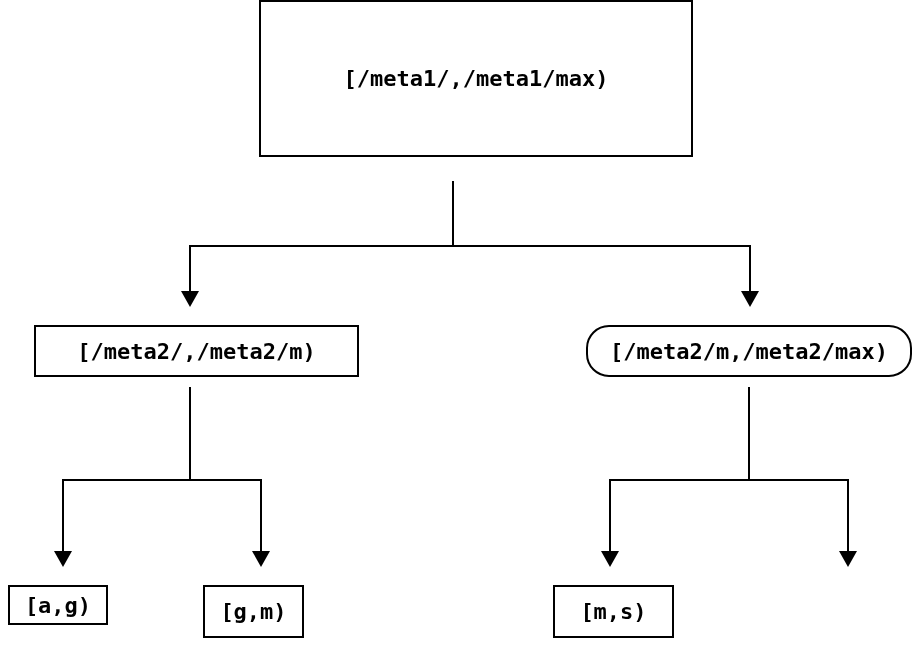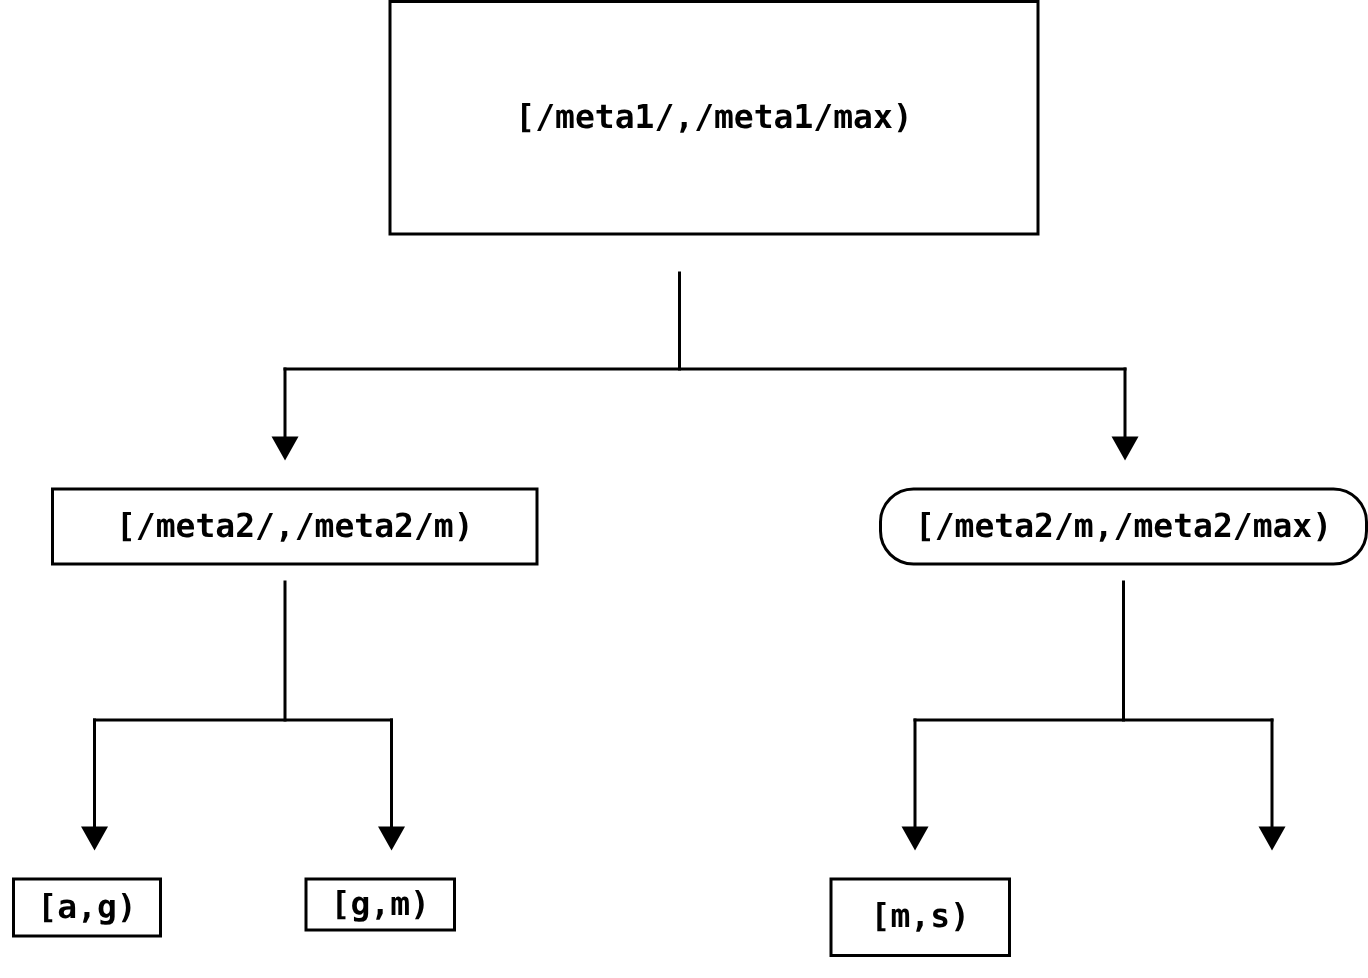--- a/index.html
+++ b/index.html
@@ -26,21 +26,21 @@
     justify-content: center;
     font-weight: bold;
     font-size: 22px;
     letter-spacing: 0px;
     white-space: nowrap;
   }
   .node-root   { left: 259px; top: 0;  width: 434px; height: 157px; }
   .node-left   { left: 34px;  top: 325px; width: 325px; height: 52px;  }
   .node-right  { left: 586px; top: 325px; width: 326px; height: 52px; border-radius: 23px;  }
   .node-leaf1  { left: 8px;   top: 585px; width: 100px; height: 40px;  }
-  .node-leaf2  { left: 203px; top: 585px; width: 101px; height: 36px; text-align: center;  }
+  .node-leaf2  { left: 203px; top: 585px; width: 101px; height: 53px; text-align: center;  }
   .node-leaf3  { left: 553px; top: 585px; width: 121px; height: 53px;  }
   .node-leaf4  { left: 777px; top: 585px; width: 131px; height: 53px;  }
   .line {
     position: absolute;
     background: #000000;
   }
   .arrow {
     position: absolute;
     width: 0;
     height: 0;

